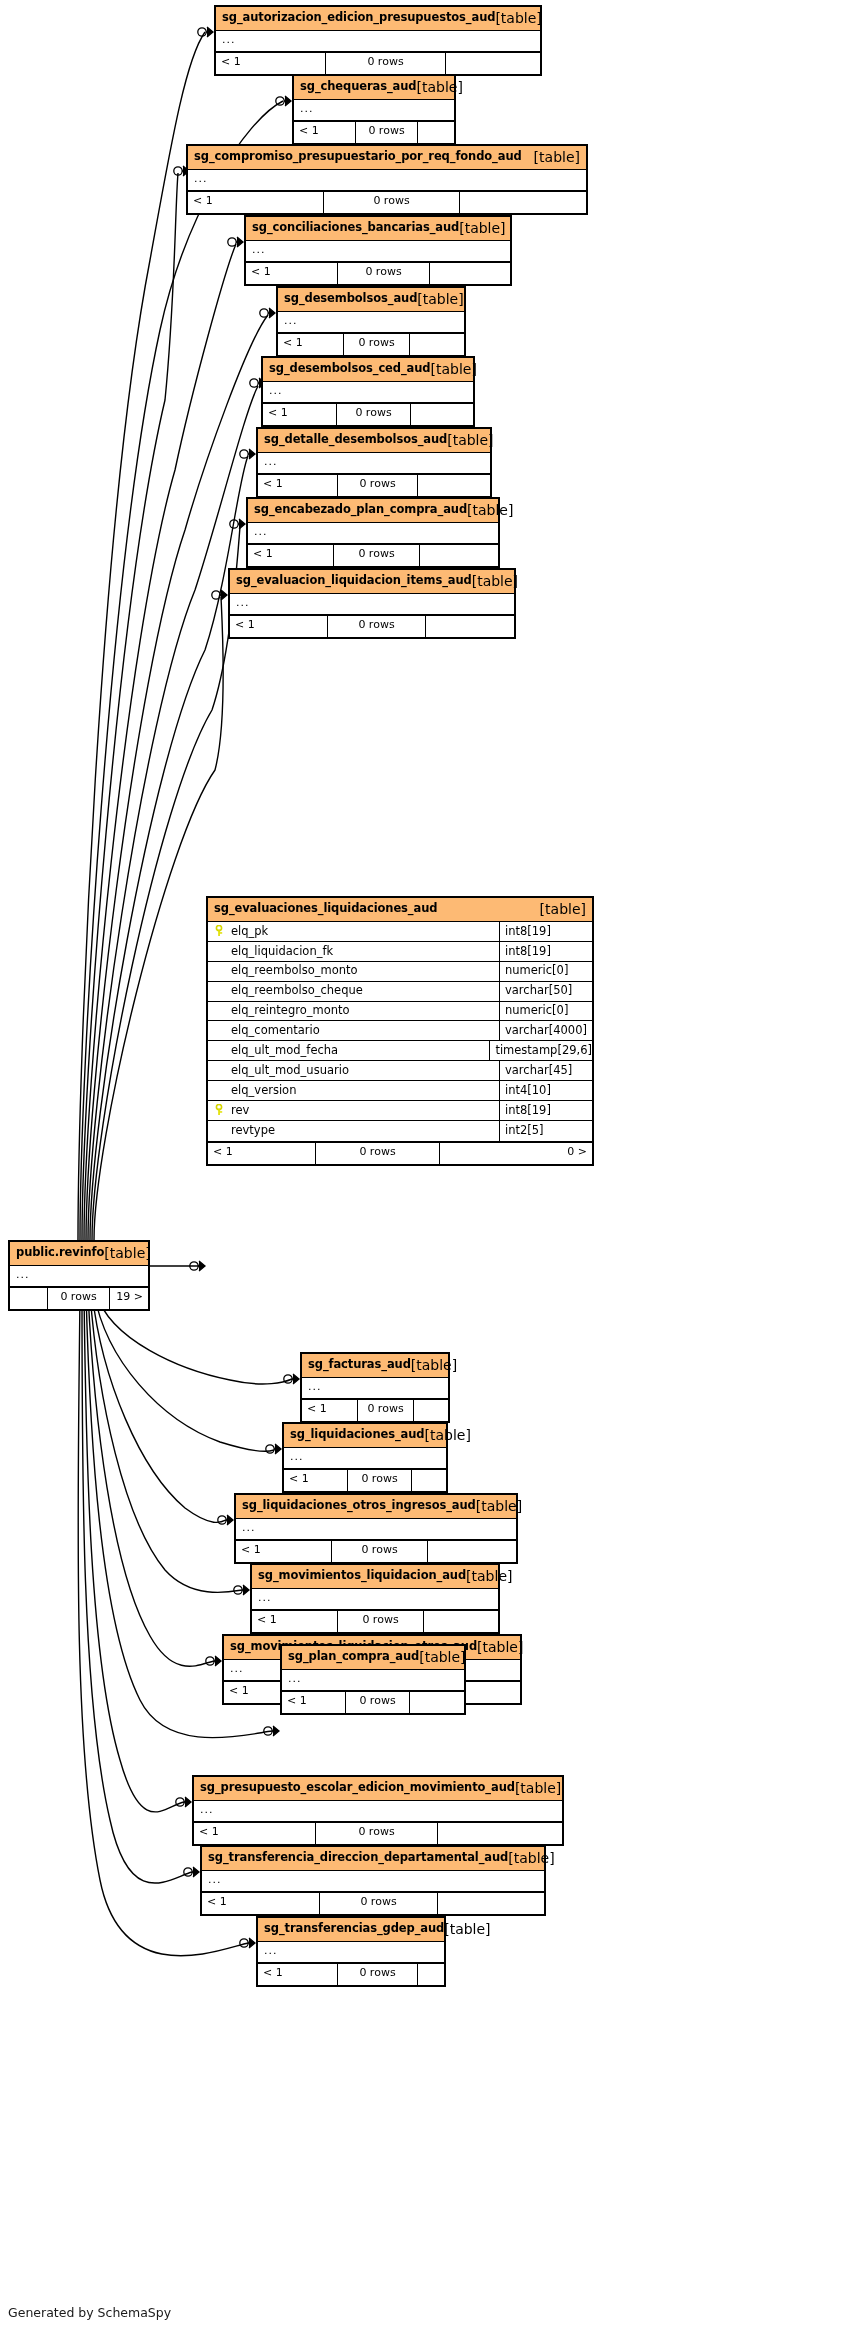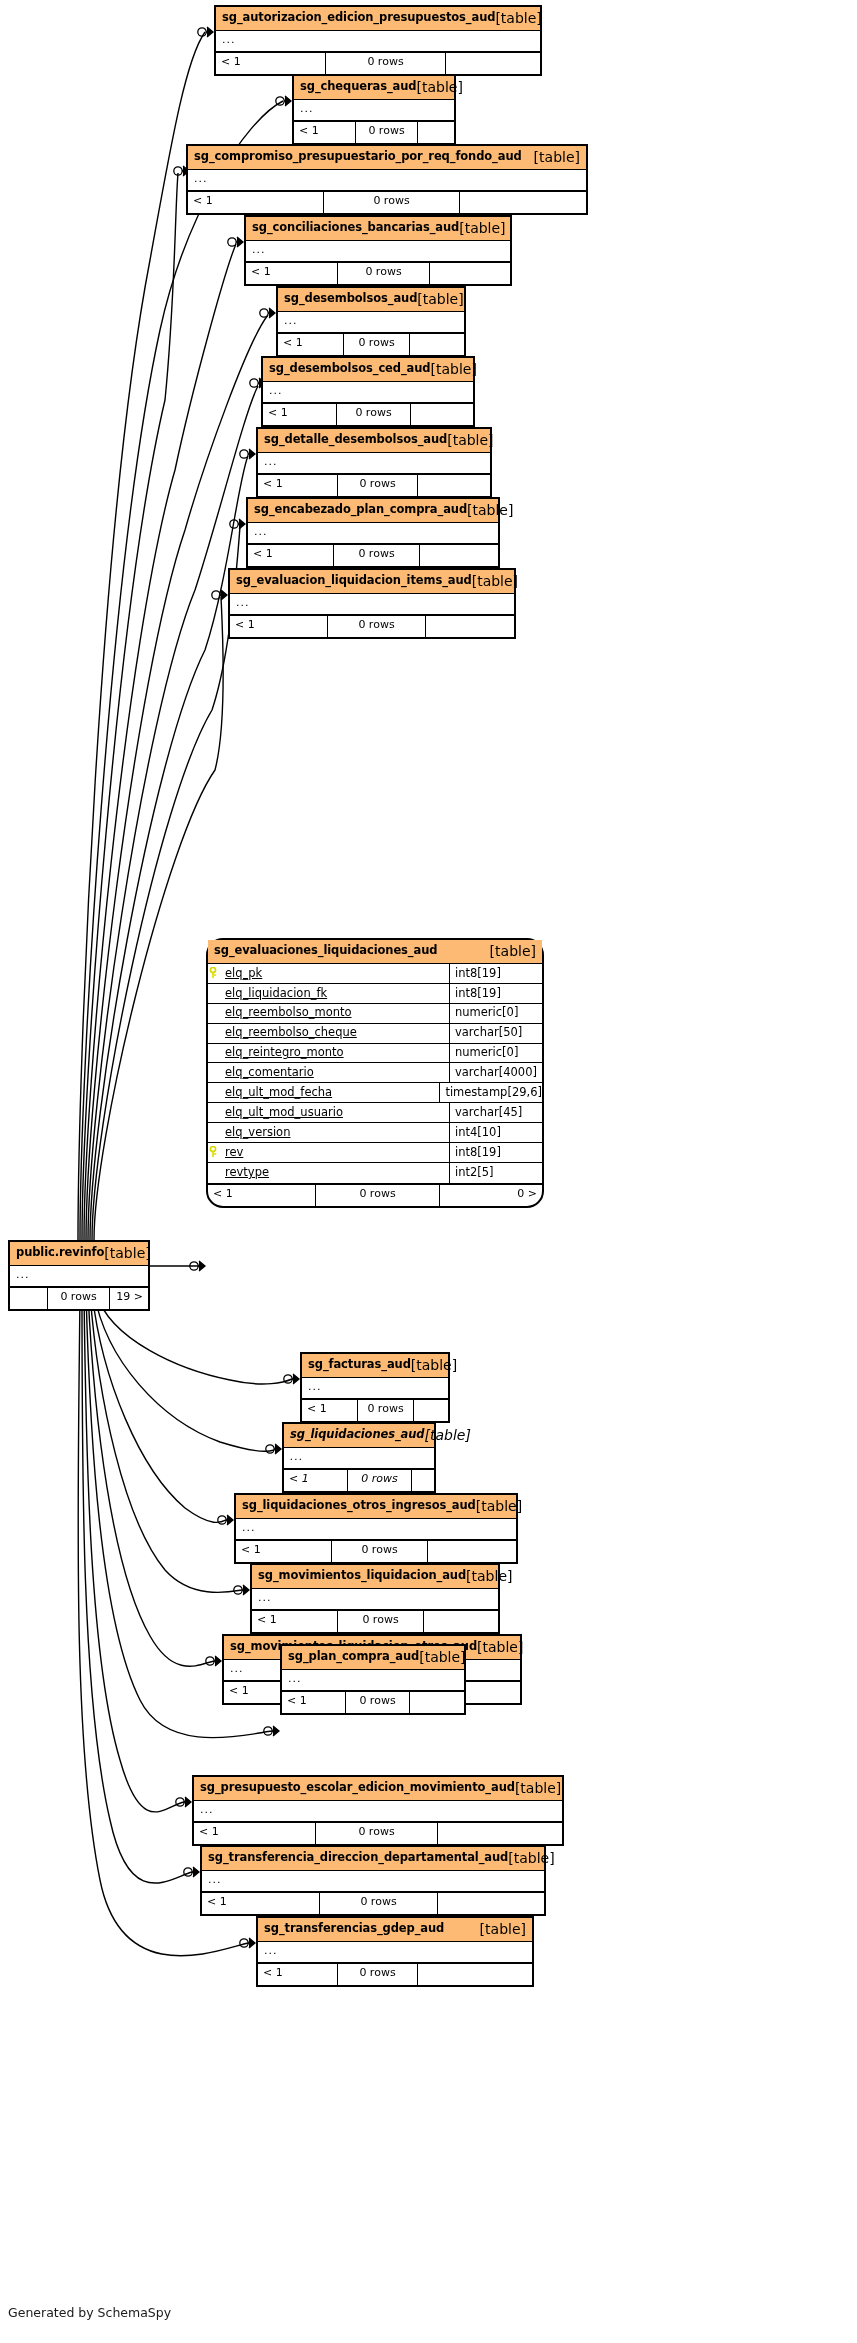--- a/index.html
+++ b/index.html
@@ -97,28 +97,28 @@
   .node .col {
     display: flex;
     height: 19.9px;
     box-sizing: border-box;
     border-bottom: 1px solid #000;
     align-items: center;
   }
   .node .col:last-child { border-bottom: none; }
   .node .col .cname {
     flex: 1 1 auto;
+    padding-left: 6px;
     font-size: 11.5px;
     display: flex;
     align-items: center;
     border-right: 1px solid #000;
     height: 100%;
     box-sizing: border-box;
     white-space: nowrap;
-    text-decoration: underline;
   }
   .node .col .ctype {
     flex: 0 0 92px;
     padding-left: 5px;
     font-size: 11.5px;
     display: flex;
     align-items: center;
     height: 100%;
     box-sizing: border-box;
     white-space: nowrap;
@@ -220,21 +220,21 @@
       <span class="ttag">[table]</span>
     </div>
     <div class="ellipsis">...</div>
     <div class="foot">
       <div class="f-left" style="flex: 0 0 38px;"></div>
       <div class="f-mid" style="flex: 0 0 62px;">0 rows</div>
       <div class="f-right">19 &gt;</div>
     </div>
   </div>
 
-  <div class="node" id="node-detailed" style="left: 206px; top: 938px; width: 338px; border-radius: 17px;">
+  <div class="node" id="node-detailed" style="left: 206px; top: 896px; width: 388px;">
     <div class="hdr">
       <span class="tname">sg_evaluaciones_liquidaciones_aud</span>
       <span class="ttag">[table]</span>
     </div>
     <div class="cols" id="detailed-cols">
         <div class="col">
           <span class="cname">
             <span class="keyicon"><svg viewBox="0 0 12 12" width="12" height="12" xmlns="http://www.w3.org/2000/svg">
                 <circle cx="5" cy="3" r="2.6" fill="none" stroke="#d6d600" stroke-width="1.6"></circle>
                 <rect x="4.2" y="4.6" width="1.7" height="6.4" fill="#e0e000"></rect>
@@ -462,21 +462,21 @@
           <span class="tname">sg_facturas_aud</span>
           <span class="ttag">[table]</span>
         </div>
         <div class="ellipsis">...</div>
         <div class="foot">
           <div class="f-left" style="flex:0 0 56px">&lt; 1</div>
           <div class="f-mid" style="flex:0 0 56px">0 rows</div>
           <div class="f-right"></div>
         </div>
       </div>
-      <div class="node" style="left: 282px; top: 1422px; width: 154px; font-style: italic;">
+      <div class="node" style="left: 282px; top: 1422px; width: 166px;">
         <div class="hdr">
           <span class="tname">sg_liquidaciones_aud</span>
           <span class="ttag">[table]</span>
         </div>
         <div class="ellipsis">...</div>
         <div class="foot">
           <div class="f-left" style="flex:0 0 64px">&lt; 1</div>
           <div class="f-mid" style="flex:0 0 64px">0 rows</div>
           <div class="f-right"></div>
         </div>
@@ -546,21 +546,21 @@
           <span class="tname">sg_transferencia_direccion_departamental_aud</span>
           <span class="ttag">[table]</span>
         </div>
         <div class="ellipsis">...</div>
         <div class="foot">
           <div class="f-left" style="flex:0 0 118px">&lt; 1</div>
           <div class="f-mid" style="flex:0 0 118px">0 rows</div>
           <div class="f-right"></div>
         </div>
       </div>
-      <div class="node" style="left: 256px; top: 1916px; width: 278px;">
+      <div class="node" style="left: 256px; top: 1916px; width: 190px;">
         <div class="hdr">
           <span class="tname">sg_transferencias_gdep_aud</span>
           <span class="ttag">[table]</span>
         </div>
         <div class="ellipsis">...</div>
         <div class="foot">
           <div class="f-left" style="flex:0 0 80px">&lt; 1</div>
           <div class="f-mid" style="flex:0 0 80px">0 rows</div>
           <div class="f-right"></div>
         </div>

